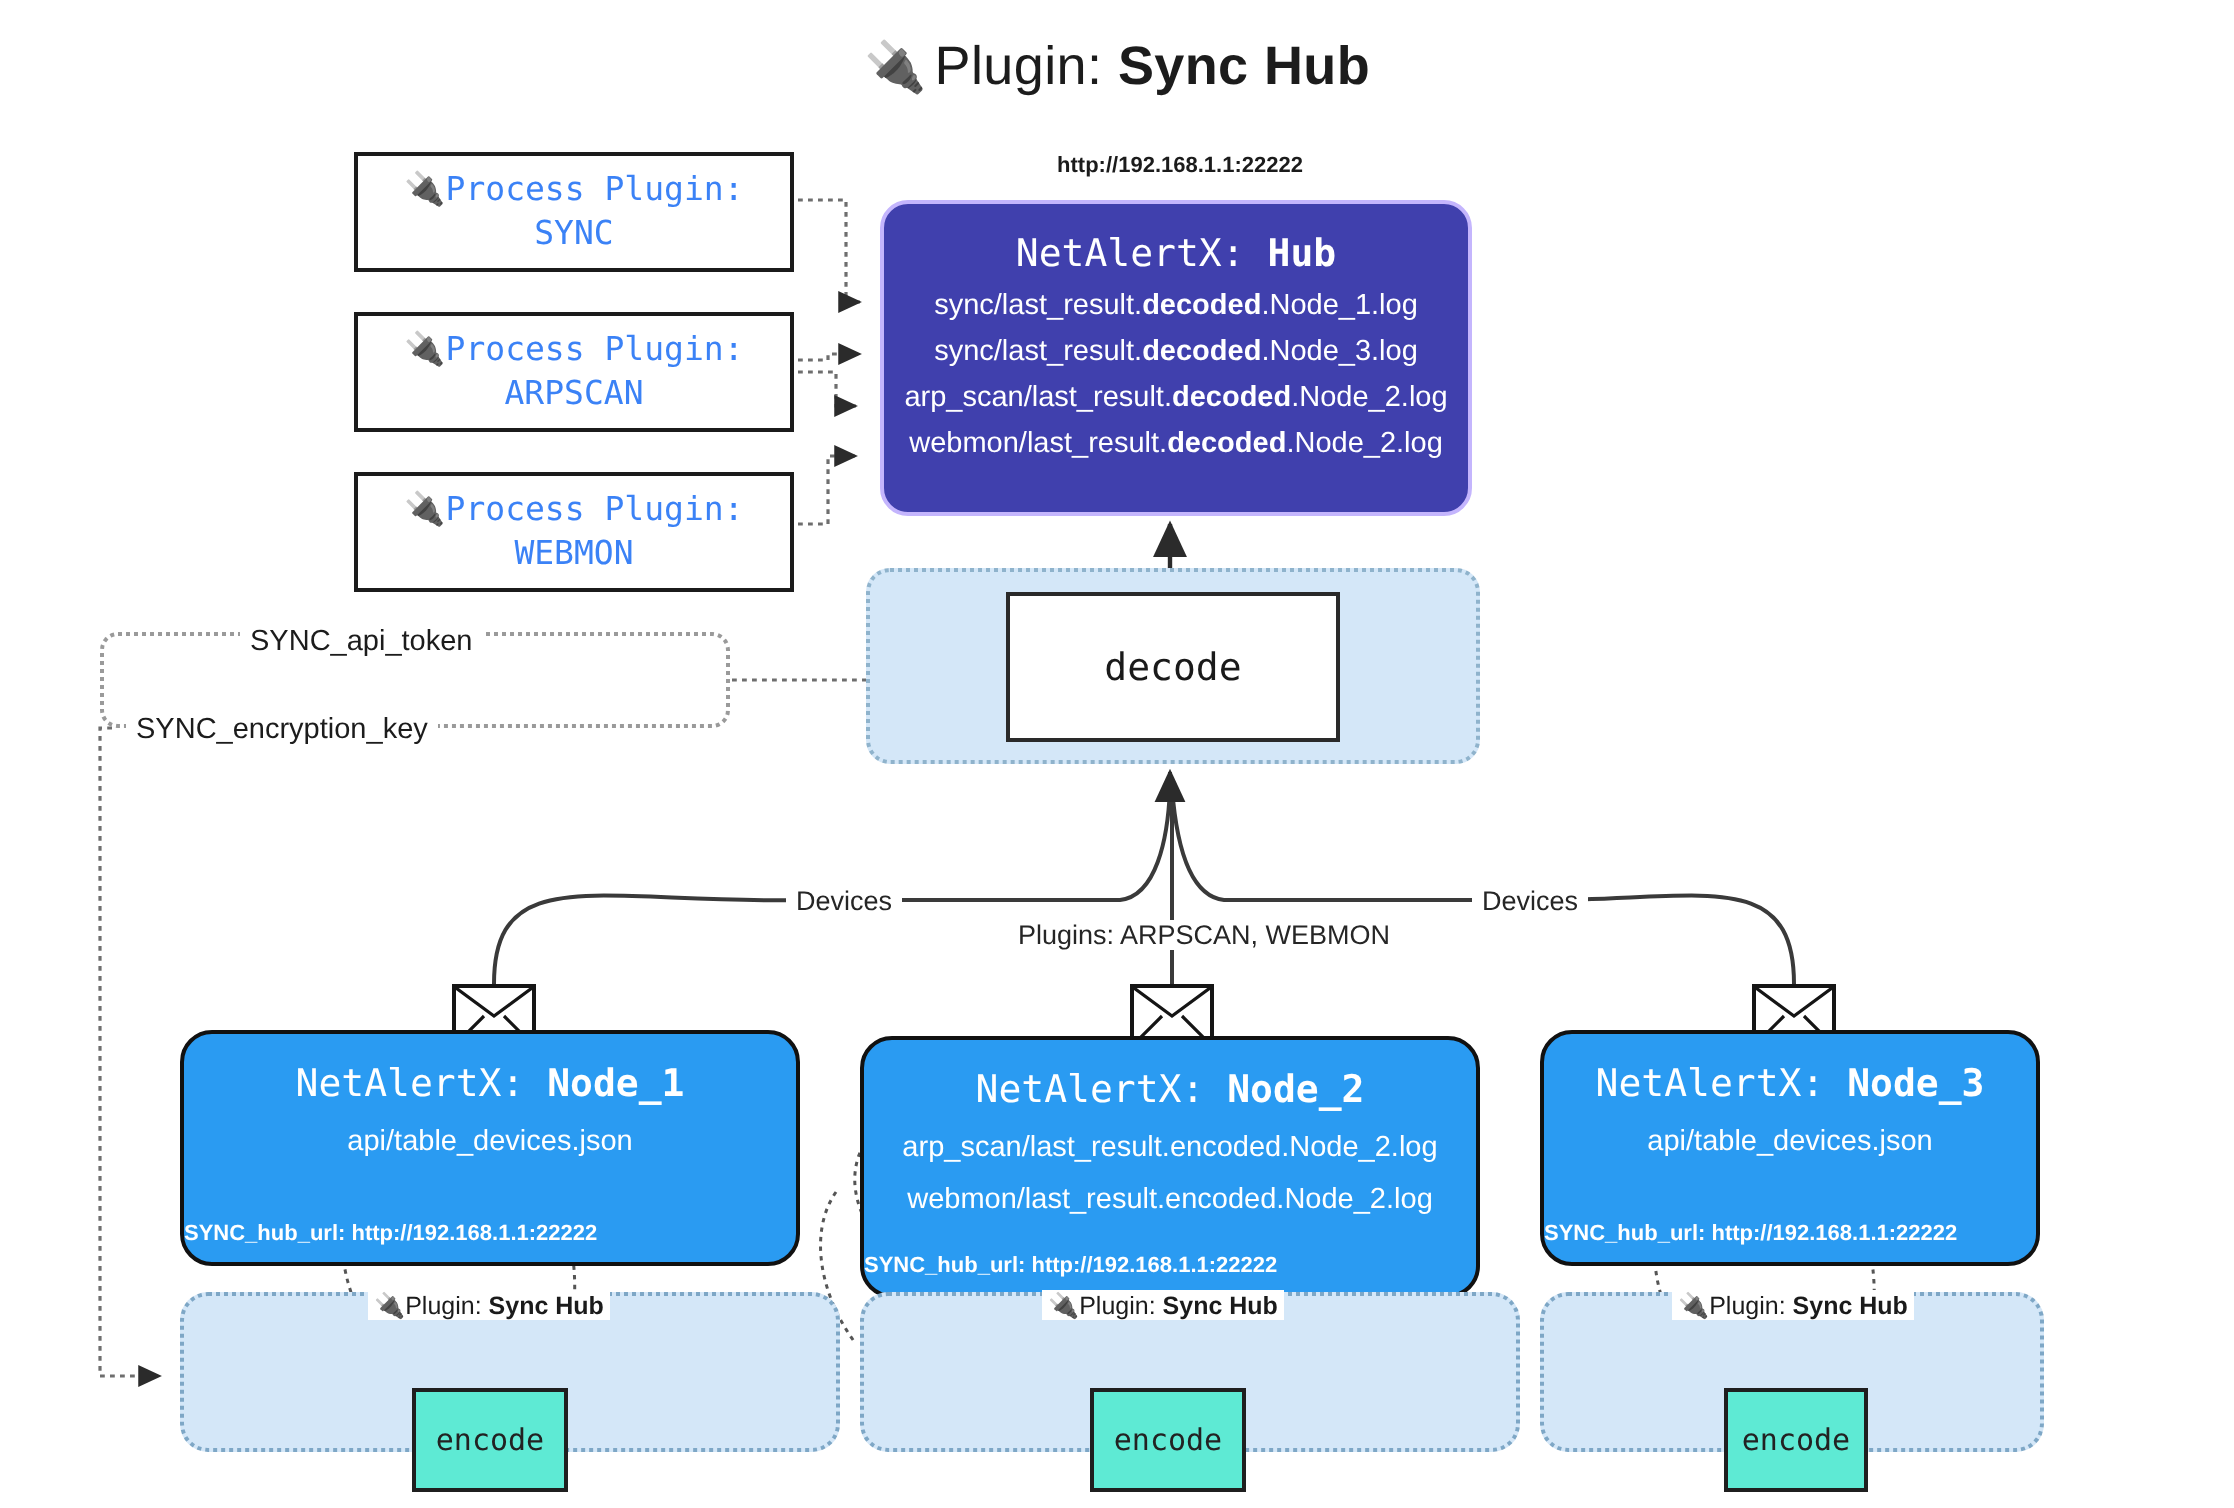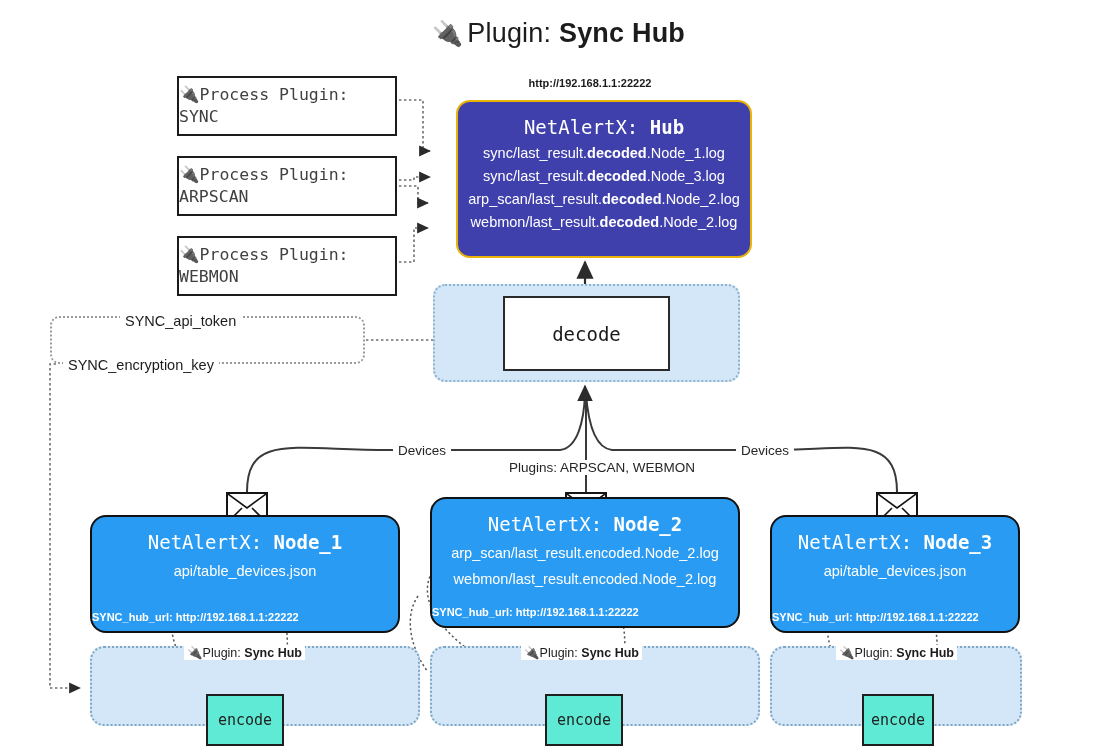--- a/index.html
+++ b/index.html
@@ -11,33 +11,33 @@
   
   .title{position:absolute;left:0;top:18px;width:1117px;text-align:center;
          font-size:27px;color:#1c1c1c;letter-spacing:.2px;}
   .title .plug{font-size:25px;margin-right:4px;}
   .title .strong{font-weight:bold;}
 
   
   .procbox{position:absolute;width:220px;height:60px;background:#ffffff;
            border:2px solid #1b1b1b;box-sizing:border-box;
            font-family:"DejaVu Sans Mono","Liberation Mono",monospace;
-           font-size:16.5px;line-height:1.35;color:#404040;
-           display:flex;flex-direction:column;justify-content:center;}
+           font-size:16.5px;line-height:1.35;color:#3b82f6;
+           display:flex;flex-direction:column;align-items:center;justify-content:center;}
   .procbox .l1{white-space:nowrap;}
   .procbox .l2{white-space:nowrap;}
   #proc0{left:177px;top:76px;}
   #proc1{left:177px;top:156px;}
   #proc2{left:177px;top:236px;}
 
   
   .huburl{position:absolute;left:440px;top:77px;width:300px;text-align:center;
           font-size:11px;font-weight:bold;color:#1b1b1b;}
-  .hub{position:absolute;left:456px;top:100px;width:296px;height:158px;
-       background:#4040ad;border:2px solid #eab308;border-radius:14px;
+  .hub{position:absolute;left:440px;top:100px;width:296px;height:158px;
+       background:#4040ad;border:2px solid #c4b5fd;border-radius:14px;
        box-sizing:border-box;color:#ffffff;}
   .hub .hubtitle{font-family:"DejaVu Sans Mono","Liberation Mono",monospace;
        font-size:19px;text-align:center;margin-top:14px;}
   .hub .hubtitle b{font-weight:bold;}
   .hub .logline{font-size:14.5px;text-align:center;margin-top:7px;white-space:nowrap;}
   .hub .logline b{font-weight:bold;}
 
   
   .decodewrap{position:absolute;left:433px;top:284px;width:307px;height:98px;
        background:#d4e7f8;border:2px dotted #8fb3cc;border-radius:12px;box-sizing:border-box;}
@@ -64,21 +64,21 @@
   
   .node{position:absolute;background:#2a9bf2;border:2px solid #111111;
         border-radius:16px;box-sizing:border-box;color:#ffffff;}
   .node .ntitle{font-family:"DejaVu Sans Mono","Liberation Mono",monospace;
         font-size:19px;text-align:center;margin-top:14px;white-space:nowrap;}
   .node .ntitle b{font-weight:bold;}
   .node .nline{font-size:14.5px;text-align:center;margin-top:10px;white-space:nowrap;}
   .node .nfoot{position:absolute;left:0;right:0;bottom:8px;
         font-size:11px;font-weight:bold;white-space:nowrap;}
   #node0{left:90px;top:515px;width:310px;height:118px;}
-  #node1{left:430px;top:497px;width:310px;height:131px;}
+  #node1{left:430px;top:518px;width:310px;height:131px;}
   #node2{left:770px;top:515px;width:250px;height:118px;}
 
   
   .envelope{position:absolute;width:42px;height:32px;background:#ffffff;
         border:2px solid #151515;box-sizing:border-box;}
   .envelope:before,.envelope:after{content:"";position:absolute;left:-1px;top:-1px;
         width:44px;height:34px;}
   #env0{left:226px;top:492px;}
   #env1{left:565px;top:492px;}
   #env2{left:876px;top:492px;}

